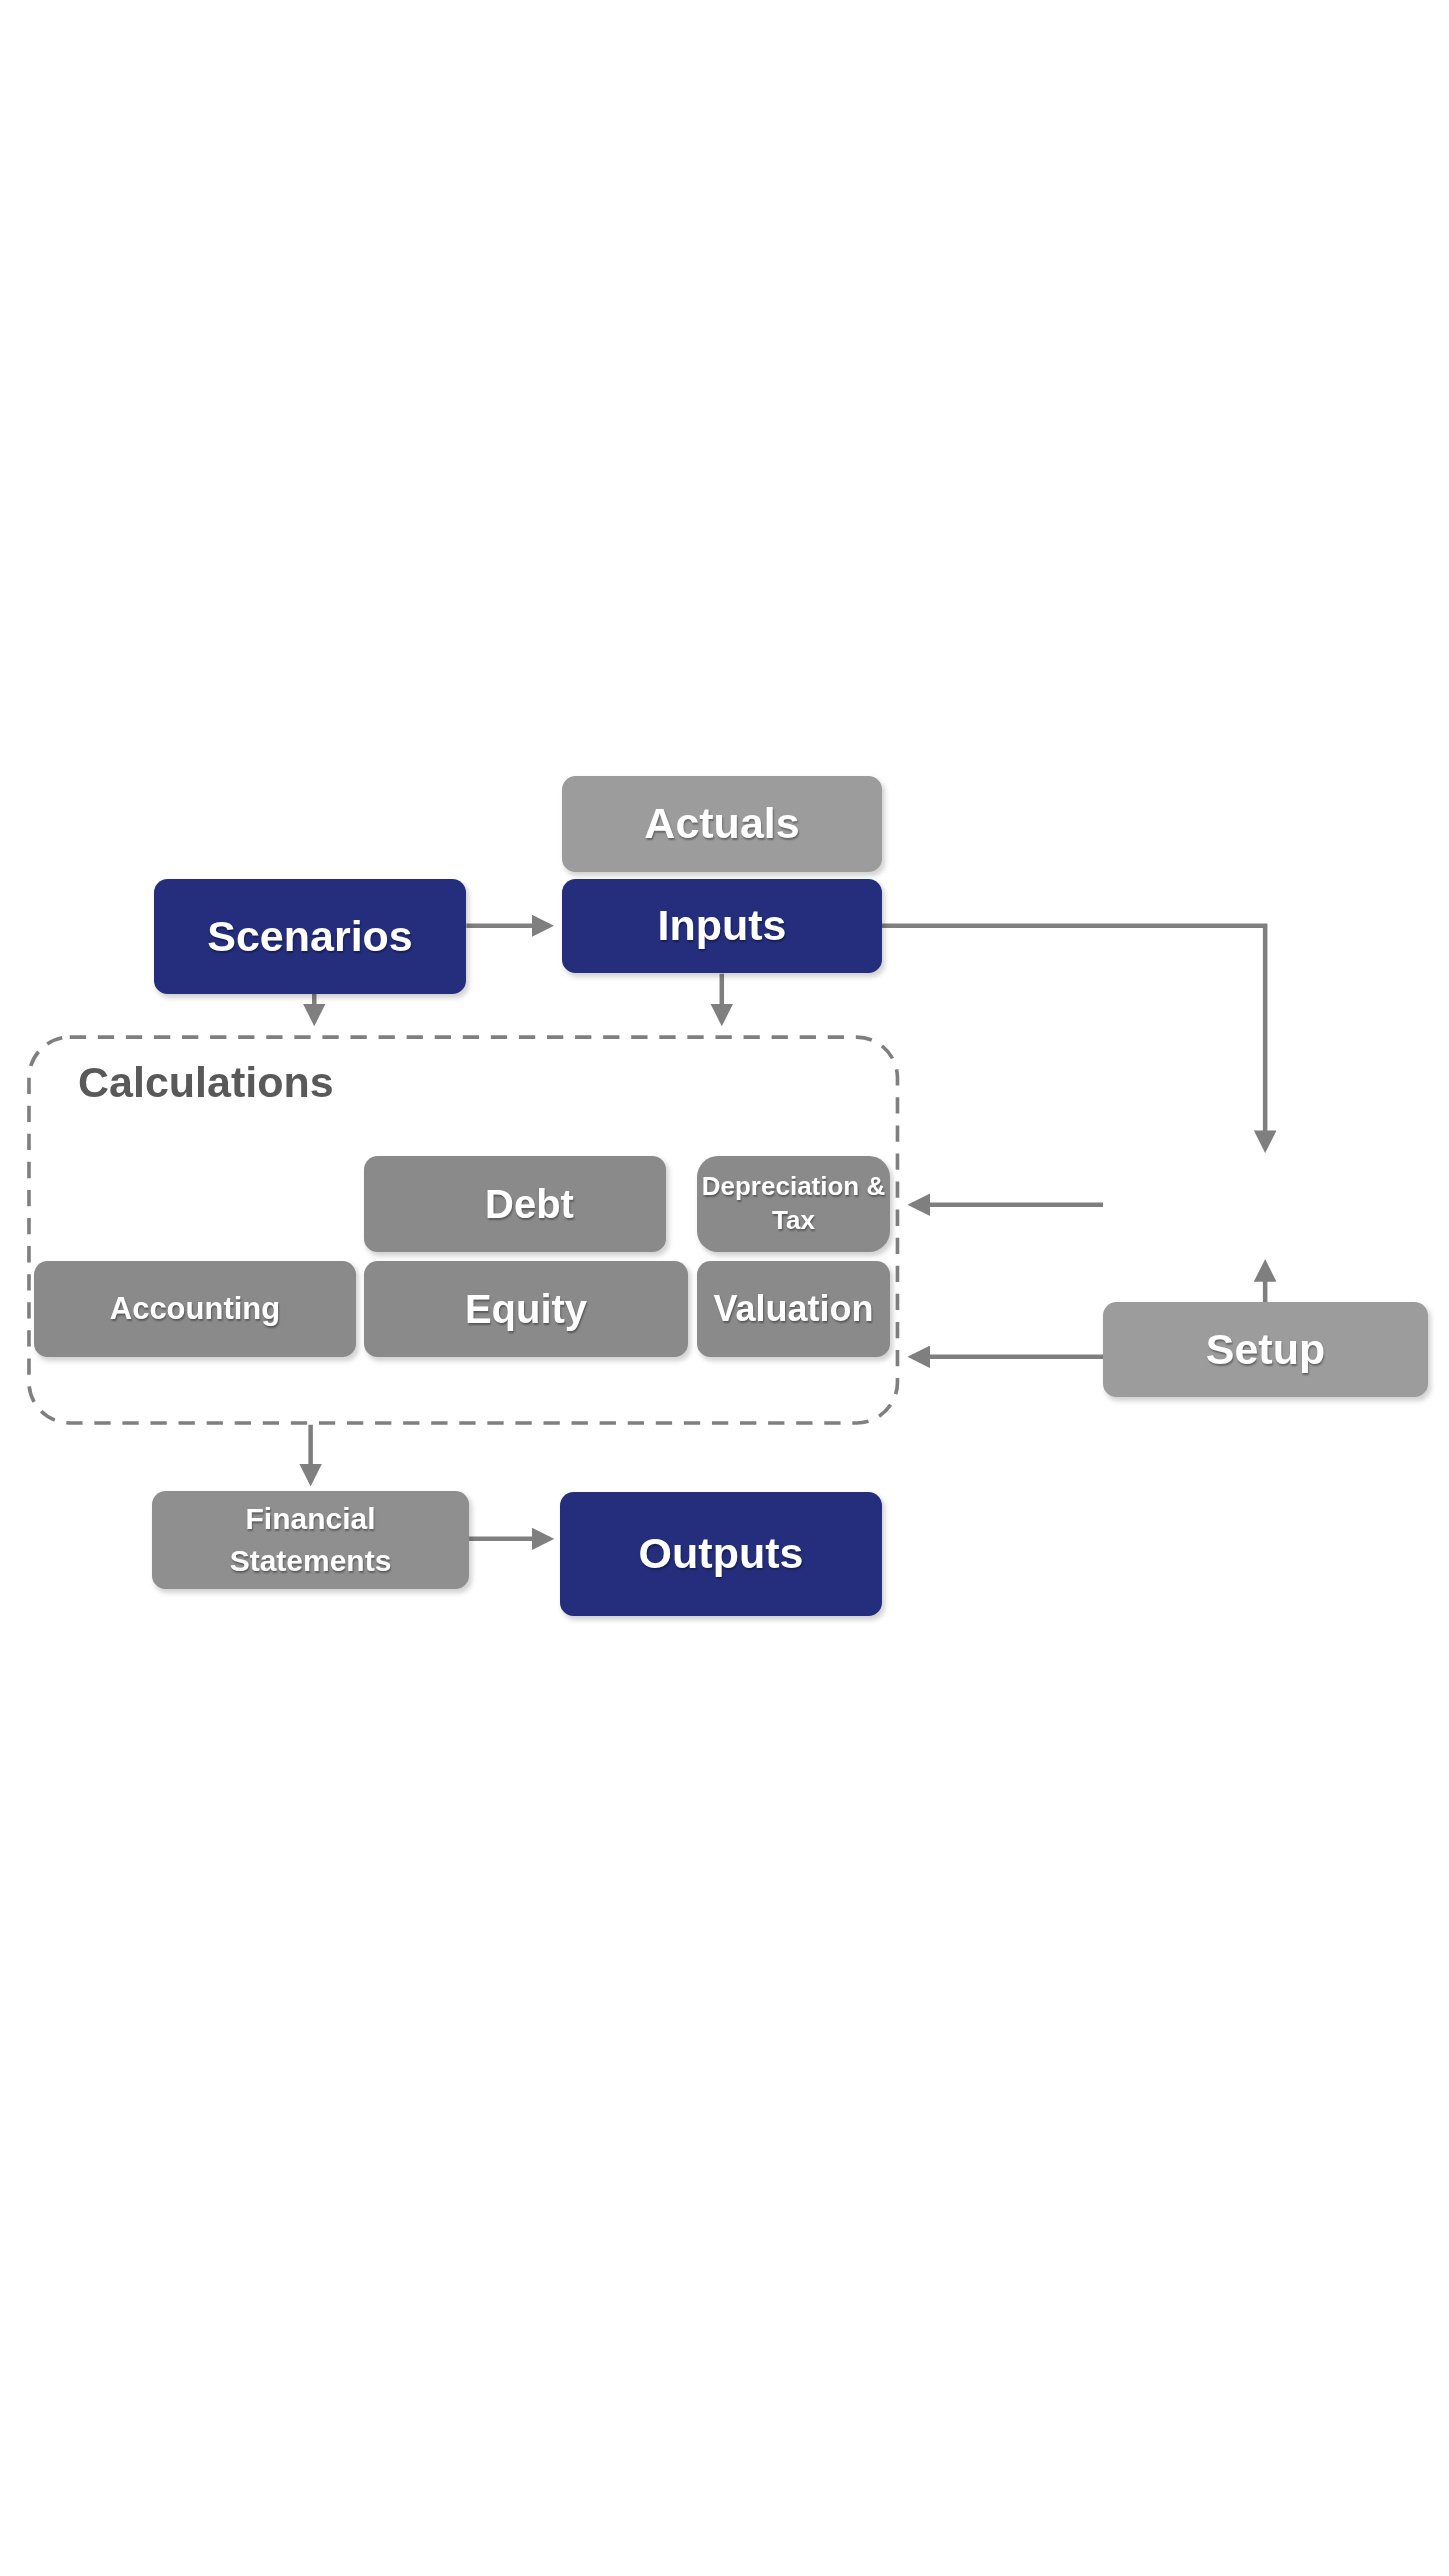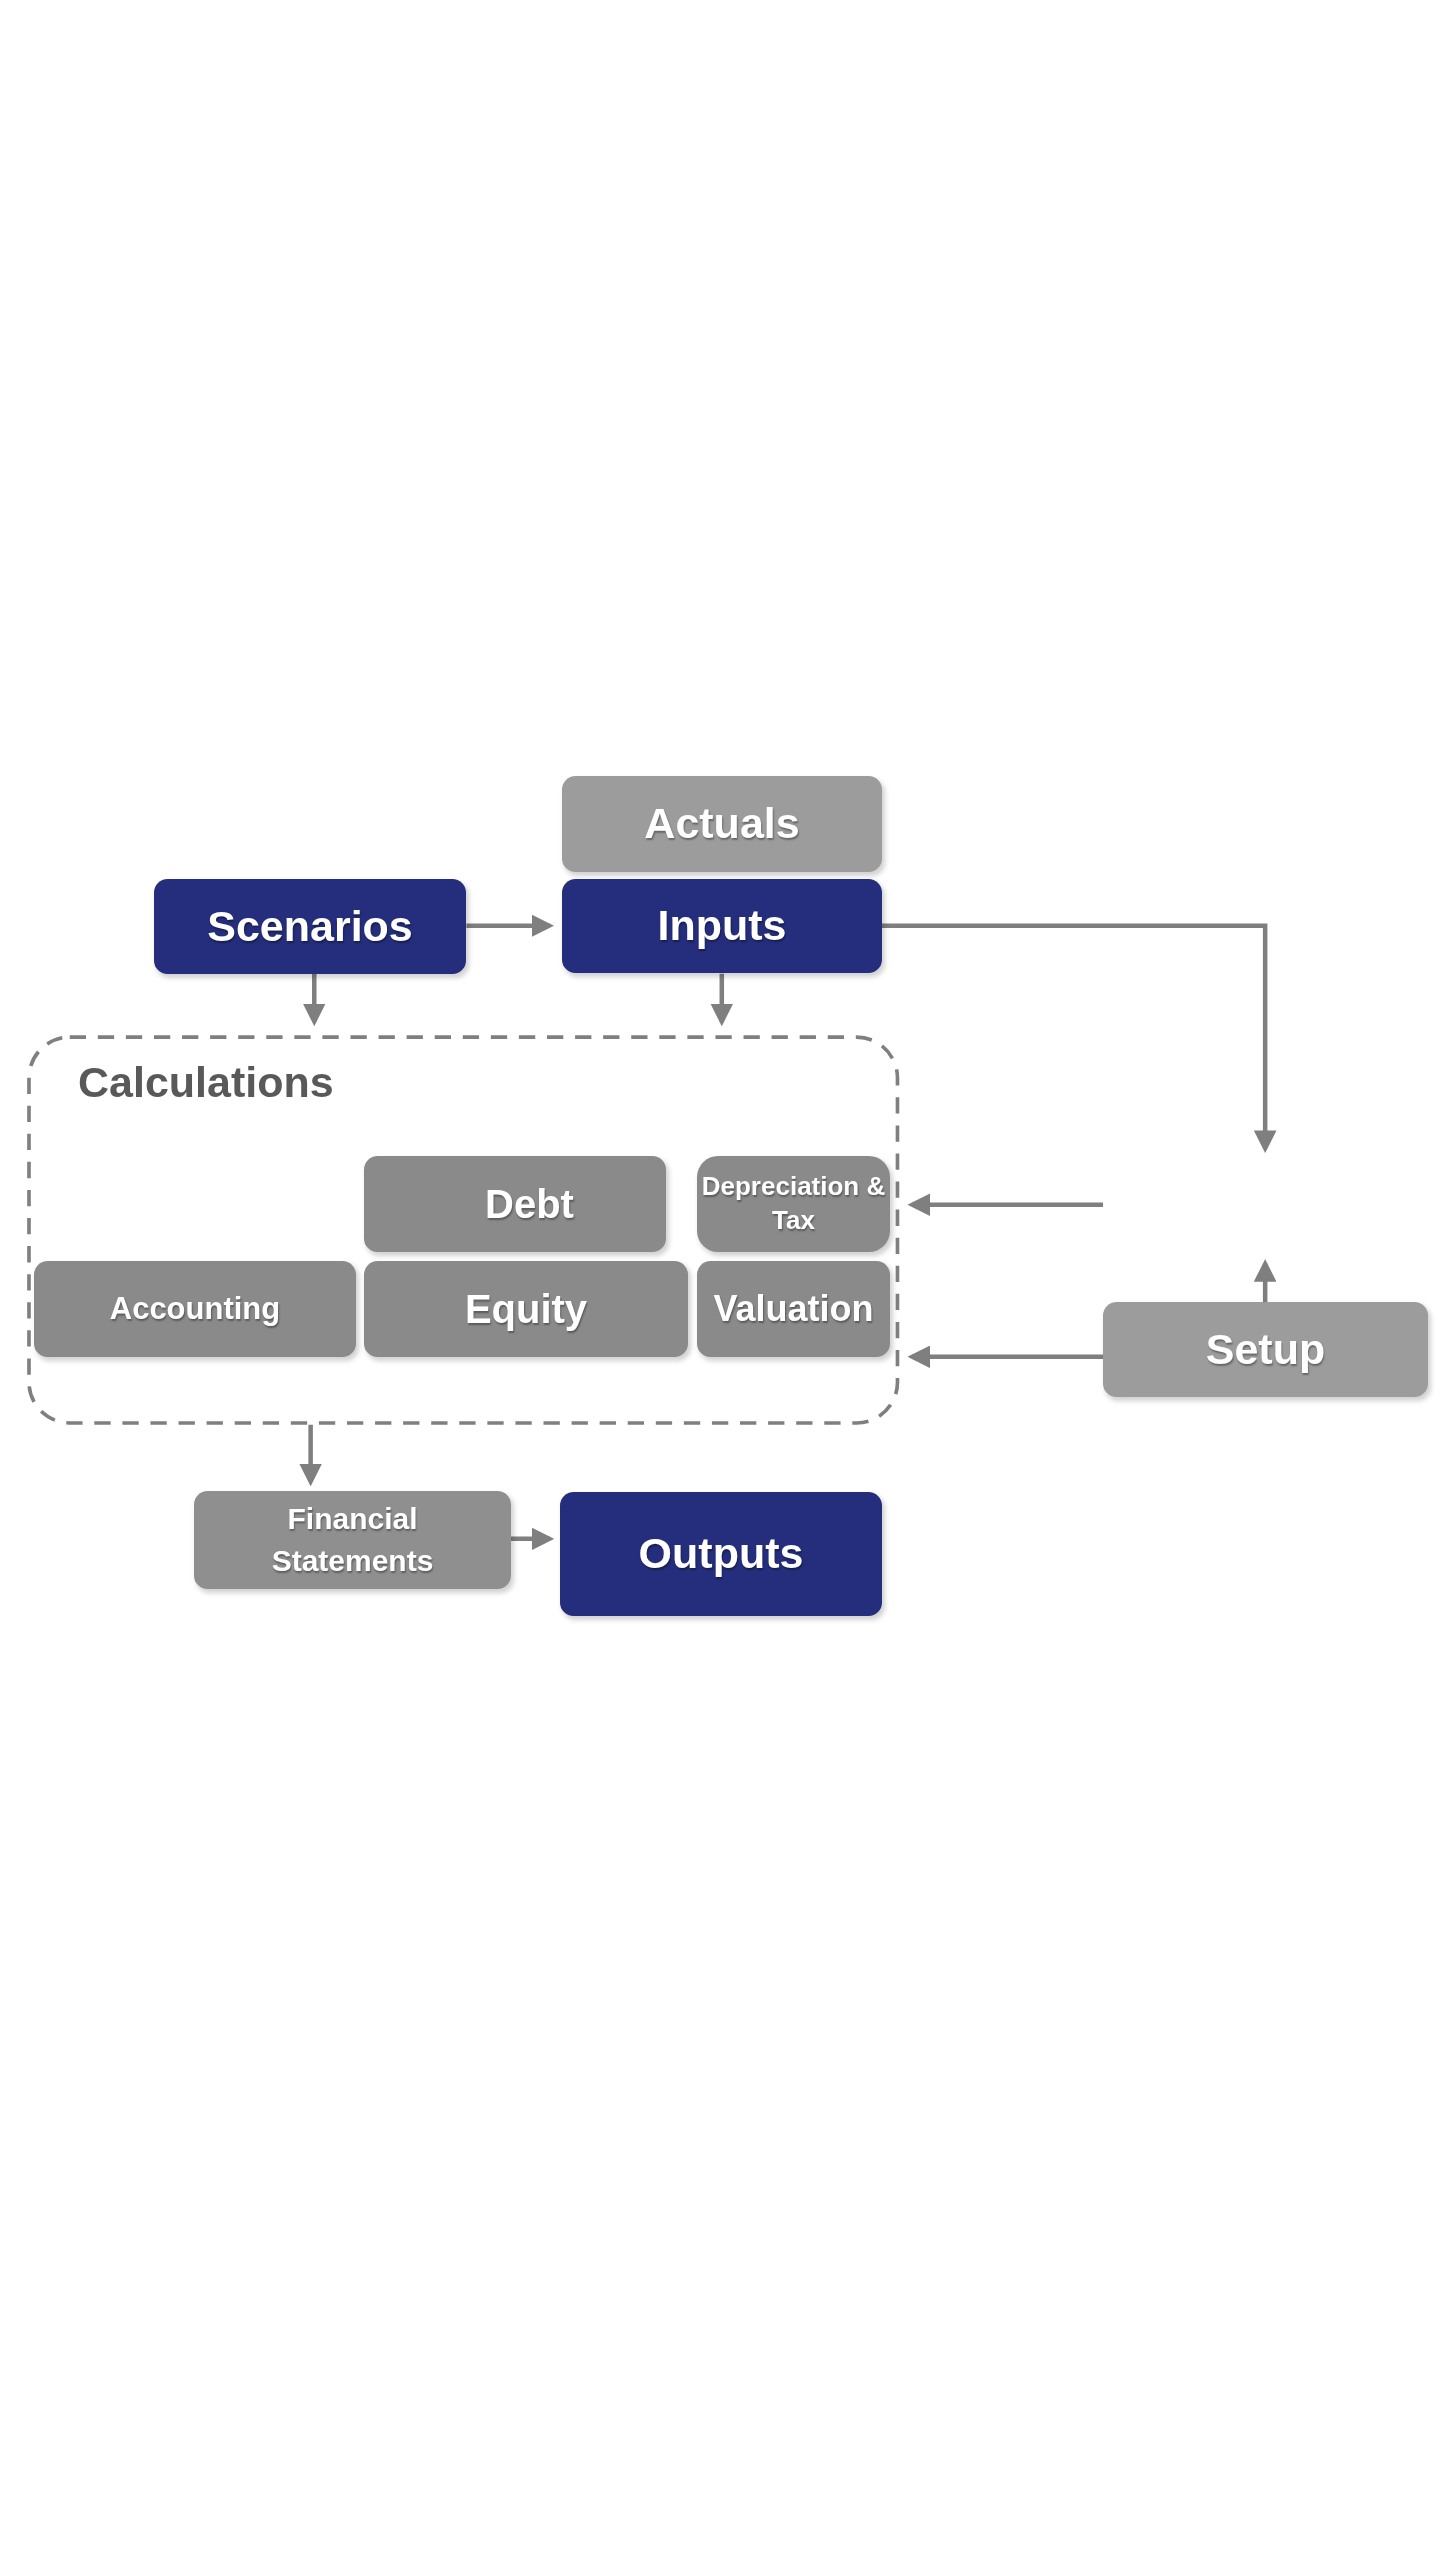--- a/index.html
+++ b/index.html
@@ -34,21 +34,21 @@
   .navy  { background: #242e7c; }
   .gray-light { background: #9c9c9c; }
   .gray-mid   { background: #8f8f8f; }
   .gray       { background: #8a8a8a; }
 
   .big   { font-size: 43px; }
   .row-big { font-size: 40px; }
   .small { font-size: 31px; }
 
   #node-actuals    { left: 562px;  top: 776px;  width: 320px; height: 96px; }
-  #node-scenarios  { left: 154px;  top: 879px;  width: 312px; height: 95px; }
+  #node-scenarios  { left: 154px;  top: 879px;  width: 312px; height: 115px; }
   #node-inputs     { left: 562px;  top: 879px;  width: 320px; height: 94px; }
 
   #calc-title {
     position: absolute;
     z-index: 2;
     left: 78px; top: 1058px; width: 872px;
     text-align: left;
     font-size: 43px;
     font-weight: bold;
     color: #595959;
@@ -57,21 +57,21 @@
   #node-operations { left: 34px;   top: 1156px; width: 322px; height: 96px; }
   #node-debt       { left: 364px;  top: 1156px; width: 273px; height: 96px; padding-left: 29px; }
   #node-dep-tax    { left: 697px;  top: 1156px; width: 193px; height: 96px; font-size: 26px; line-height: 1.3; border-radius: 21px; }
   #node-accounting { left: 34px;   top: 1261px; width: 322px; height: 96px; }
   #node-equity     { left: 364px;  top: 1261px; width: 324px; height: 96px; }
   #node-valuation  { left: 697px;  top: 1261px; width: 193px; height: 96px; font-size: 36px; }
 
   #node-timing     { left: 1103px; top: 1158px; width: 325px; height: 95px; }
   #node-setup      { left: 1103px; top: 1302px; width: 325px; height: 95px; }
 
-  #node-financial-statements { left: 152px; top: 1491px; width: 317px; height: 98px; font-size: 30px; line-height: 1.4; margin-left: 42px; }
+  #node-financial-statements { left: 152px; top: 1491px; width: 317px; height: 98px; font-size: 30px; line-height: 1.4; }
   #node-outputs    { left: 560px;  top: 1492px; width: 322px; height: 124px; }
 
   .line { display: block; }
 </style>
 </head>
 <body>
 
 <div id="canvas">
 
   <svg id="arrow-layer" viewBox="0 0 1600 2844" xmlns="http://www.w3.org/2000/svg">

